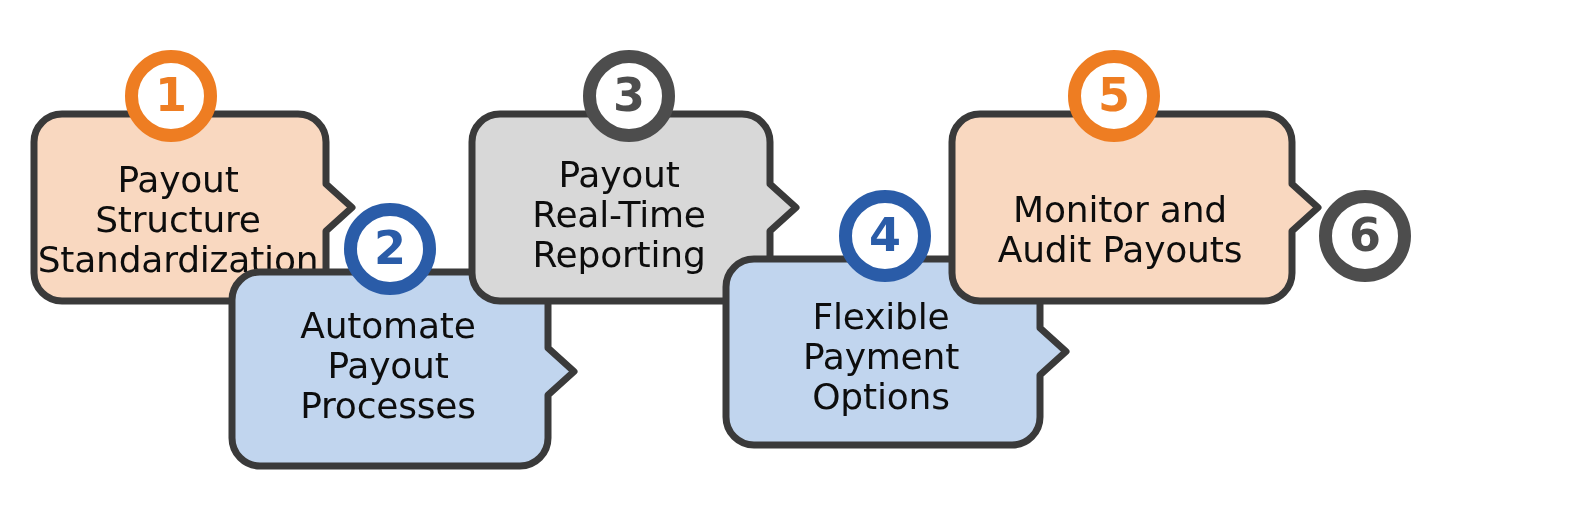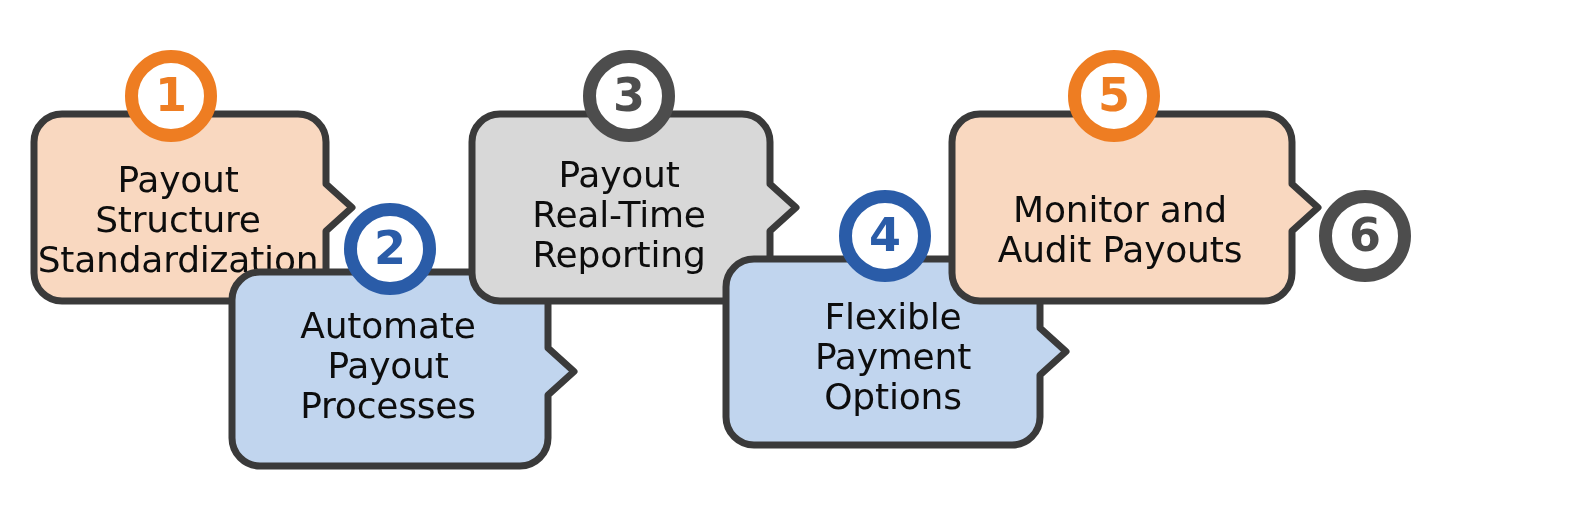--- a/index.html
+++ b/index.html
@@ -93,21 +93,21 @@
 Reporting</div>
   </div>
   <div class="badge" style="left:583px; top:50px; width:92px; height:92px; border:13px solid #4D4D4D; color:#4D4D4D;">
     <span>3</span>
   </div>
 
   <div class="step" style="left:722px; top:255px; width:322px; height:194px;">
     <svg class="step-shape" width="352" height="194" viewBox="0 0 352 194">
       <path d="M 4,32 A 28,28 0 0 1 32,4 L 290,4 A 28,28 0 0 1 318,32 L 318,73 L 344,96.5 L 318,120 L 318,162 A 28,28 0 0 1 290,190 L 32,190 A 28,28 0 0 1 4,162 Z" fill="#C1D5EE" stroke="#3A3A3A" stroke-width="7" stroke-linejoin="round"></path>
     </svg>
-    <div class="step-label" style="left:0px; top:42px; width:318px;padding-left:12px;">Flexible
+    <div class="step-label" style="left:0px; top:42px; width:318px;">Flexible
 Payment
 Options</div>
   </div>
   <div class="badge" style="left:839px; top:190px; width:92px; height:92px; border:13px solid #2A5CA8; color:#2A5CA8;">
     <span>4</span>
   </div>
 
   <div class="step" style="left:948px; top:110px; width:348px; height:195px;">
     <svg class="step-shape" width="378" height="195" viewBox="0 0 378 195">
       <path d="M 4,32 A 28,28 0 0 1 32,4 L 316,4 A 28,28 0 0 1 344,32 L 344,74 L 370,97.5 L 344,121 L 344,163 A 28,28 0 0 1 316,191 L 32,191 A 28,28 0 0 1 4,163 Z" fill="#F9D8C0" stroke="#3A3A3A" stroke-width="7" stroke-linejoin="round"></path>

